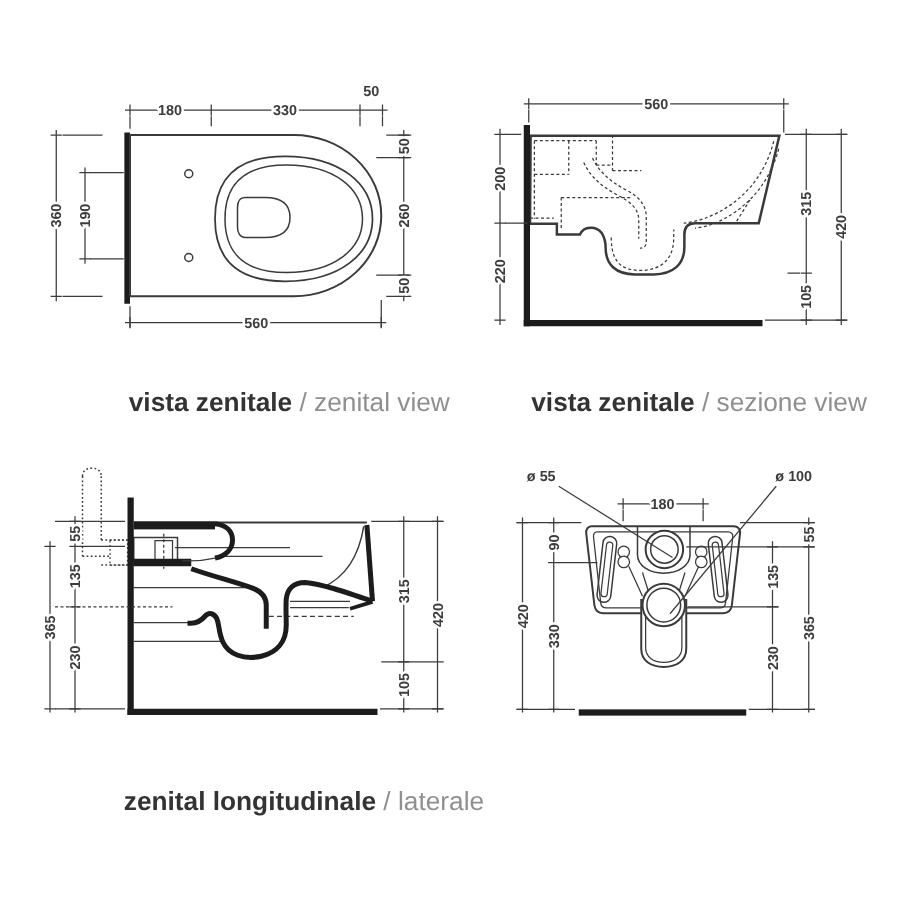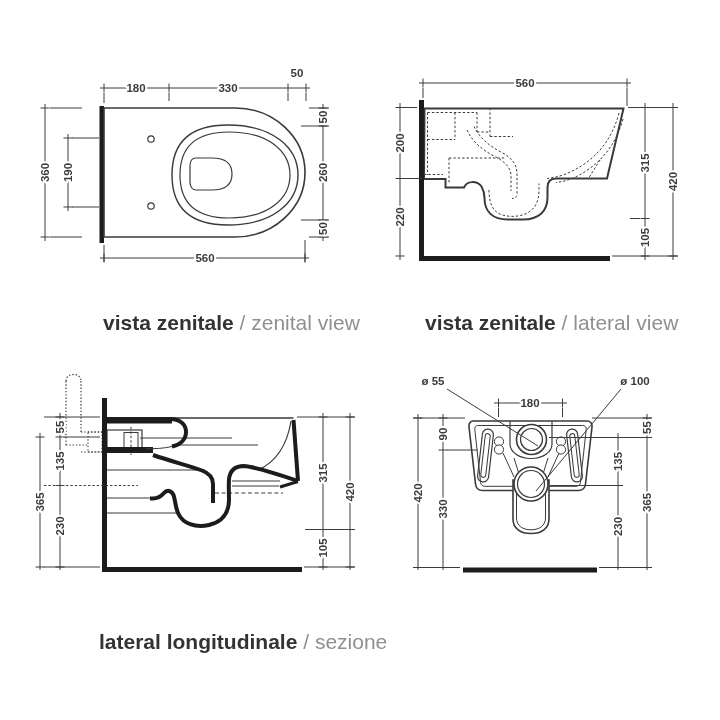--- a/index.html
+++ b/index.html
@@ -220,21 +220,21 @@
   </svg>
 
   <div class="cap" style="left:103px;top:311px;">
     <span class="it">vista zenitale</span>
     <span class="mut">/</span>
     <span class="mut">zenital view</span>
   </div>
   <div class="cap" style="left:425px;top:311px;">
     <span class="it">vista zenitale</span>
     <span class="mut">/</span>
-    <span class="mut">lateral view</span>
+    <span class="mut">sezione view</span>
   </div>
   <div class="cap" style="left:99px;top:630px;">
-    <span class="it">lateral longitudinale</span>
+    <span class="it">zenital longitudinale</span>
     <span class="mut">/</span>
-    <span class="mut">sezione</span>
+    <span class="mut">laterale</span>
   </div>
 
 </div>
 
 </body></html>

